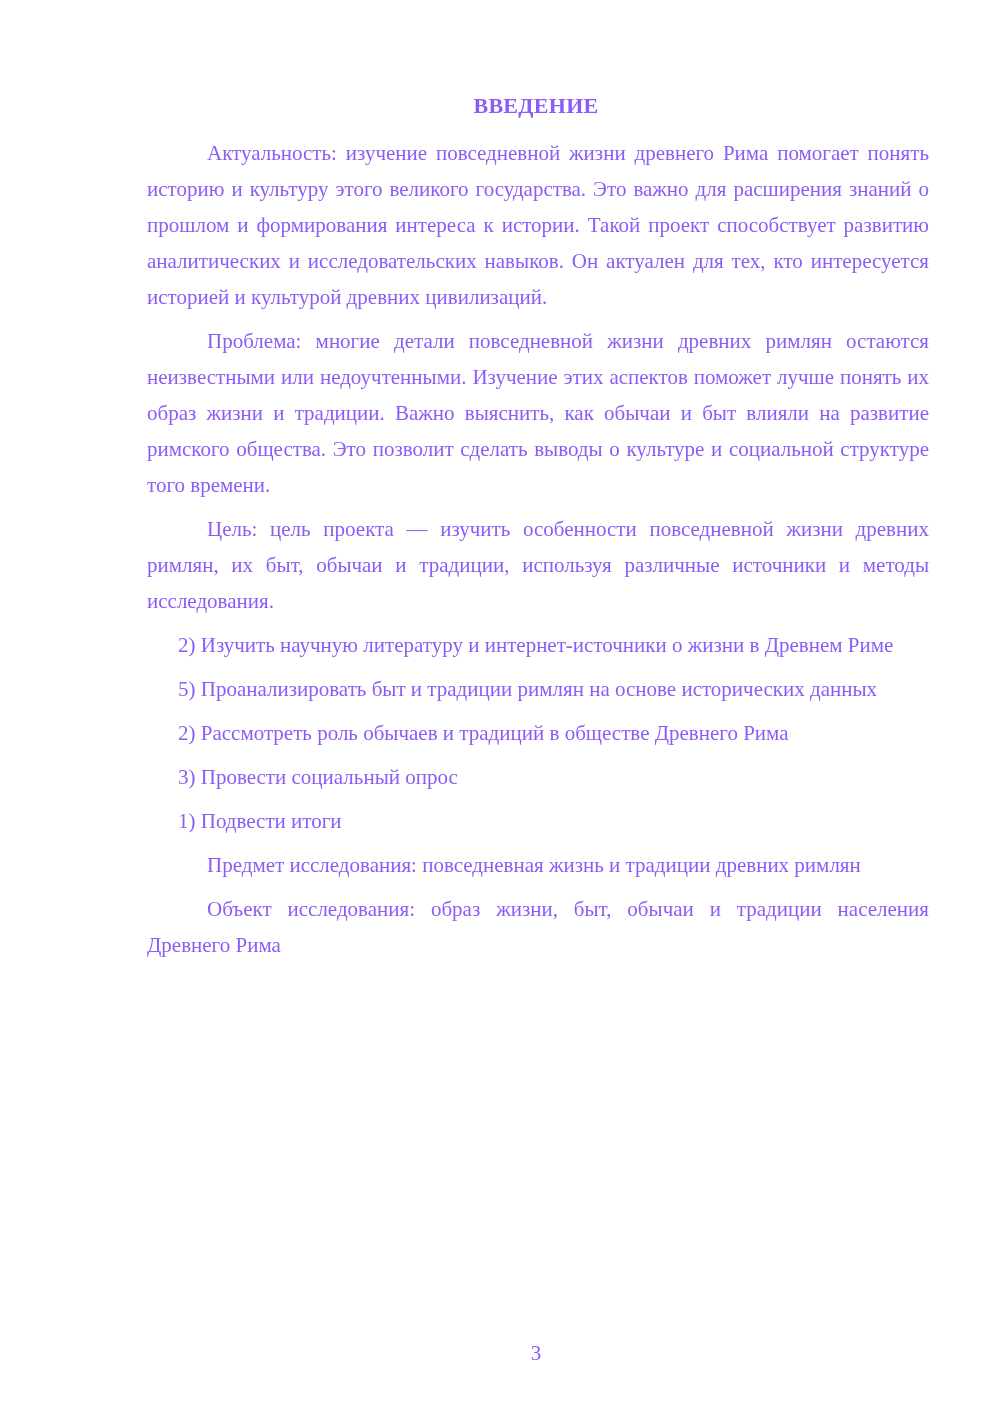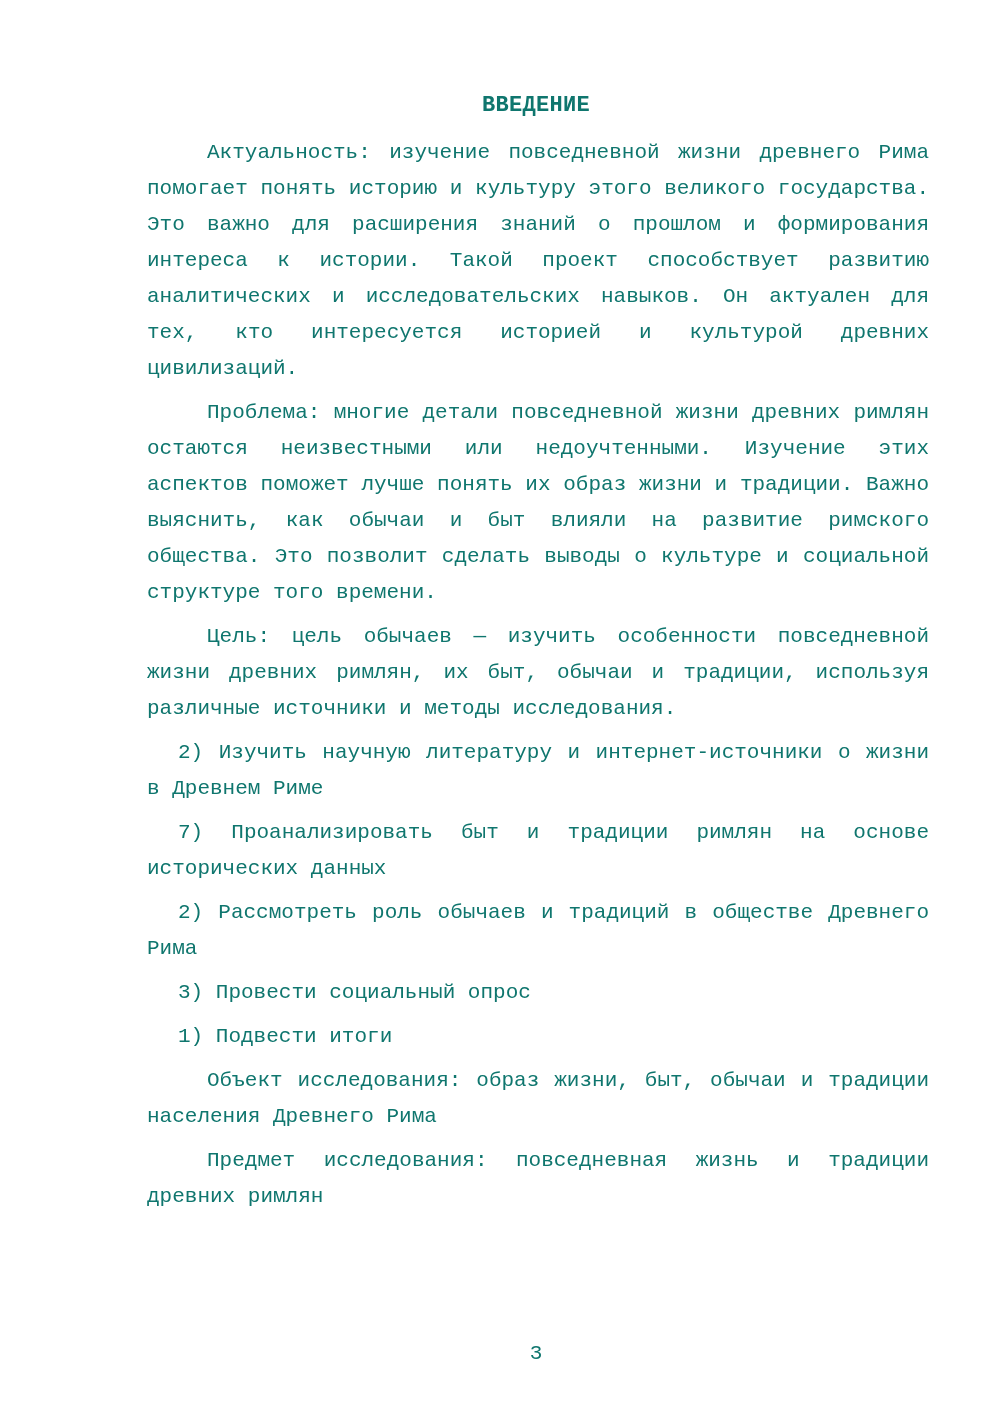--- a/index.html
+++ b/index.html
@@ -7,23 +7,23 @@
   body {
     width: 1000px;
     height: 1414px;
     background: #ffffff;
   }
   .page {
     width: 1000px;
     height: 1414px;
     padding: 88px 71px 0 143px;
     position: relative;
-    font-family: Liberation Mono, monospace;
+    font-family: Liberation Serif, serif;
     font-size: 21px;
-    color: #0f766e;
+    color: #8b5cf6;
     background: #ffffff;
     overflow: hidden;
   }
   .doc-title {
     font-size: 22px;
     font-weight: 700;
     text-align: center;
     margin: 0 0 11px 0;
     line-height: 36px;
     letter-spacing: 0.3px;
@@ -51,33 +51,33 @@
 <body>
 
 <div class="page">
 
   <h1 class="doc-title">ВВЕДЕНИЕ</h1>
 
   <p class="para">Актуальность: изучение повседневной жизни древнего Рима помогает понять историю и культуру этого великого государства. Это важно для расширения знаний о прошлом и формирования интереса к истории. Такой проект способствует развитию аналитических и исследовательских навыков. Он актуален для тех, кто интересуется историей и культурой древних цивилизаций.</p>
 
   <p class="para">Проблема: многие детали повседневной жизни древних римлян остаются неизвестными или недоучтенными. Изучение этих аспектов поможет лучше понять их образ жизни и традиции. Важно выяснить, как обычаи и быт влияли на развитие римского общества. Это позволит сделать выводы о культуре и социальной структуре того времени.</p>
 
-  <p class="para">Цель: цель обычаев — изучить особенности повседневной жизни древних римлян, их быт, обычаи и традиции, используя различные источники и методы исследования.</p>
+  <p class="para">Цель: цель проекта — изучить особенности повседневной жизни древних римлян, их быт, обычаи и традиции, используя различные источники и методы исследования.</p>
 
 
   <p class="para list-item">2) Изучить научную литературу и интернет-источники о жизни в Древнем Риме</p>
 
-  <p class="para list-item">7) Проанализировать быт и традиции римлян на основе исторических данных</p>
+  <p class="para list-item">5) Проанализировать быт и традиции римлян на основе исторических данных</p>
 
   <p class="para list-item">2) Рассмотреть роль обычаев и традиций в обществе Древнего Рима</p>
 
   <p class="para list-item">3) Провести социальный опрос</p>
 
   <p class="para list-item">1) Подвести итоги</p>
 
+  <p class="para">Предмет исследования: повседневная жизнь и традиции древних римлян</p>
+
   <p class="para">Объект исследования: образ жизни, быт, обычаи и традиции населения Древнего Рима</p>
-
-  <p class="para">Предмет исследования: повседневная жизнь и традиции древних римлян</p>
 
 
   <div class="page-number">3</div>
 
 </div>
 
 </body></html>

